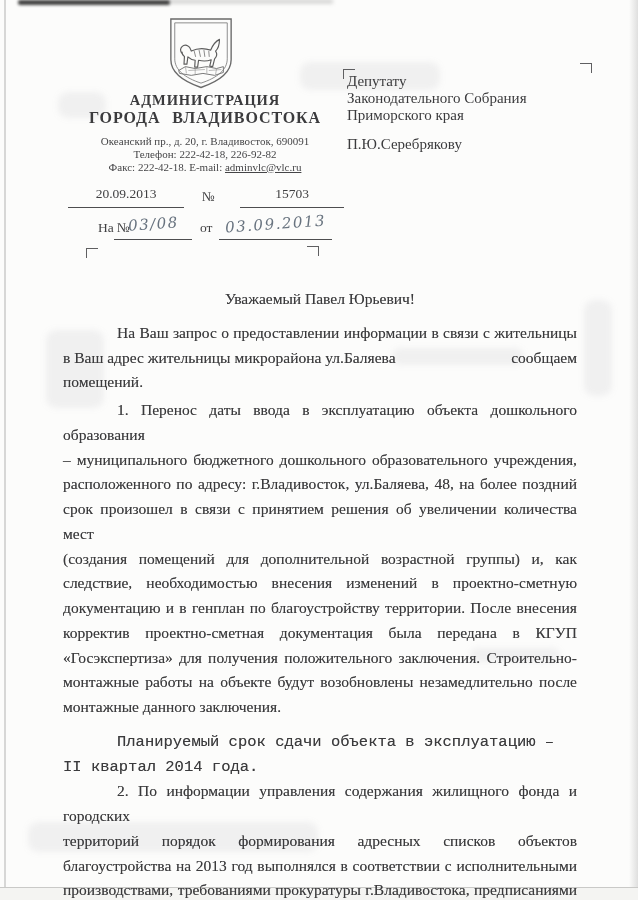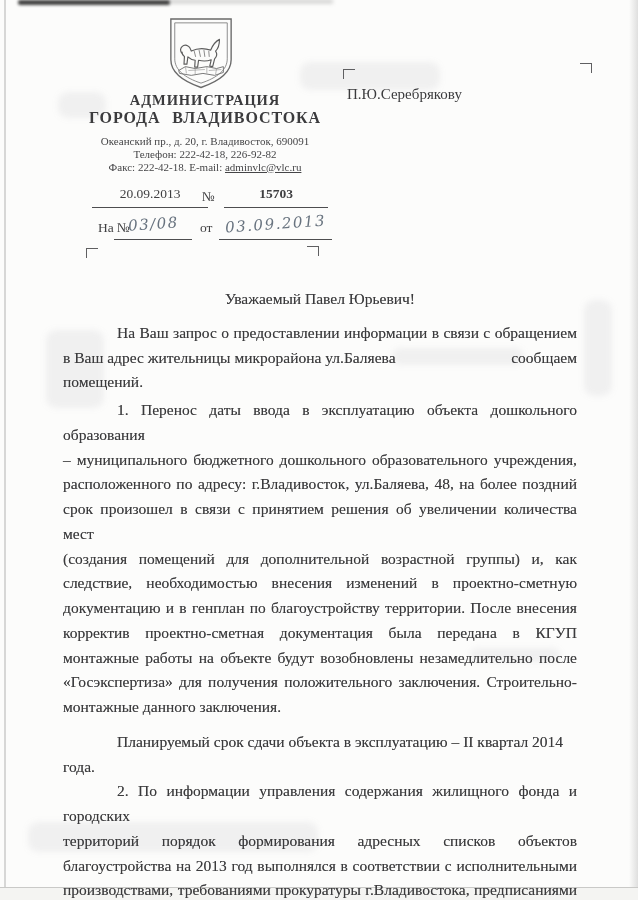--- a/index.html
+++ b/index.html
@@ -27,23 +27,23 @@
   .org-block { left:55px; top:93px; width:300px; text-align:center; }
   .org-line1 { font-size:14.5px; font-weight:bold; letter-spacing:.9px; line-height:15px; }
   .org-line2 { font-size:16px; font-weight:bold; letter-spacing:.9px; word-spacing:7px;
                line-height:15px; margin-top:2px; }
   .addr { margin-top:10px; font-size:11px; line-height:12.8px; color:#454547; }
   .email { text-decoration:underline; }
 
   
   .ref { font-size:13.5px; color:#3f3f41; }
   .field { border-bottom:1.2px solid #4d4d4f; text-align:center; }
-  .ref-date   { left:92px;  top:186px; width:116px; height:21px; }
+  .ref-date   { left:68px;  top:186px; width:116px; height:21px; }
   .ref-nosign { left:202px; top:189px; }
-  .ref-num    { left:224px; top:186px; width:104px; height:21px;font-weight:bold; }
+  .ref-num    { left:240px; top:186px; width:104px; height:21px; }
   .ref-na     { left:86px;  top:220px;margin-left:12px; }
   .hw-field1  { left:114px; top:212px; width:78px;  height:27px; }
   .ref-ot     { left:200px; top:220px; }
   .hw-field2  { left:219px; top:212px; width:113px; height:27px; }
   .hw { font-family:"DejaVu Serif", serif; font-style:italic; color:#68737f;
         font-size:15px; letter-spacing:1.5px; display:inline-block;
         transform:rotate(-4deg); padding-top:3px; }
 
   
   .cm { width:11px; height:9px; }
@@ -61,21 +61,21 @@
   
   .letter-body { left:63px; top:287px; width:514px; font-size:15.5px;
                  text-shadow:0 0 .4px rgba(60,60,60,.55); }
   .salut { text-align:center; line-height:24.75px; margin-bottom:9px; }
   .bl { line-height:24.75px; }
   .jl { text-align:justify; text-align-last:justify; }
   .indent { text-indent:54px; }
   .splitline { display:flex; justify-content:space-between; }
   .para-list > div:first-of-type { text-indent:54px; }
   .p1 { margin-top:3px; }
-  .p2 { margin-top:10px; }
+  .p2 { margin-top:10px;font-family:Liberation Mono, monospace; }
 </style>
 </head>
 <body>
 
 <div class="page">
 
   <div class="abs streak-dark"></div>
   <div class="abs streak-soft"></div>
   <div class="abs edge-left"></div>
   <div class="abs edge-right"></div>
@@ -118,47 +118,53 @@
   <div class="abs ref field hw-field1"><span class="hw">03/08</span></div>
   <div class="abs ref ref-ot">от</div>
   <div class="abs ref field hw-field2"><span class="hw">03.09.2013</span></div>
 
   <div class="abs cm cm-tl cm-hdr-l"></div>
   <div class="abs cm cm-tr cm-hdr-r"></div>
   <div class="abs cm cm-tl cm-rcp-l"></div>
   <div class="abs cm cm-tr cm-rcp-r"></div>
 
   <div class="abs recipient">
+    <div>
+
+    <div>Депутату</div>
+        <div>Законодательного Собрания</div>
+        <div>Приморского края</div>
+      </div>
     <div class="recipient-name">П.Ю.Серебрякову</div>
   </div>
 
   <div class="abs letter-body">
     <div class="salut">Уважаемый Павел Юрьевич!</div>
 
     <div>
-      <div class="bl jl indent">На Ваш запрос о предоставлении информации в связи с обращением</div>
+      <div class="bl jl indent">На Ваш запрос о предоставлении информации в связи с жительницы</div>
       <div class="bl splitline">
         <span>в Ваш адрес жительницы микрорайона ул.Баляева</span>
         <span>сообщаем</span>
       </div>
       <div class="bl">помещений.</div>
     </div>
 
     <div class="p1 para-list">
 
     <div class="bl jl">1. Перенос даты ввода в эксплуатацию объекта дошкольного образования</div>
         <div class="bl jl">– муниципального бюджетного дошкольного образовательного учреждения,</div>
         <div class="bl jl">расположенного по адресу: г.Владивосток, ул.Баляева, 48, на более поздний</div>
         <div class="bl jl">срок произошел в связи с принятием решения об увеличении количества мест</div>
         <div class="bl jl">(создания помещений для дополнительной возрастной группы) и, как</div>
         <div class="bl jl">следствие, необходимостью внесения изменений в проектно-сметную</div>
         <div class="bl jl">документацию и в генплан по благоустройству территории. После внесения</div>
         <div class="bl jl">корректив проектно-сметная документация была передана в КГУП</div>
+        <div class="bl jl">«Госэкспертиза» для получения положительного заключения. Строительно-</div>
         <div class="bl jl">монтажные работы на объекте будут возобновлены незамедлительно после</div>
-        <div class="bl jl">«Госэкспертиза» для получения положительного заключения. Строительно-</div>
       </div>
     <div class="bl">монтажные данного заключения.</div>
 
     <div class="p2 bl indent">Планируемый срок сдачи объекта в эксплуатацию – II квартал 2014 года.</div>
 
     <div class="para-list">
 
     <div class="bl jl">2. По информации управления содержания жилищного фонда и городских</div>
         <div class="bl jl">территорий порядок формирования адресных списков объектов</div>
         <div class="bl jl">благоустройства на 2013 год выполнялся в соответствии с исполнительными</div>

